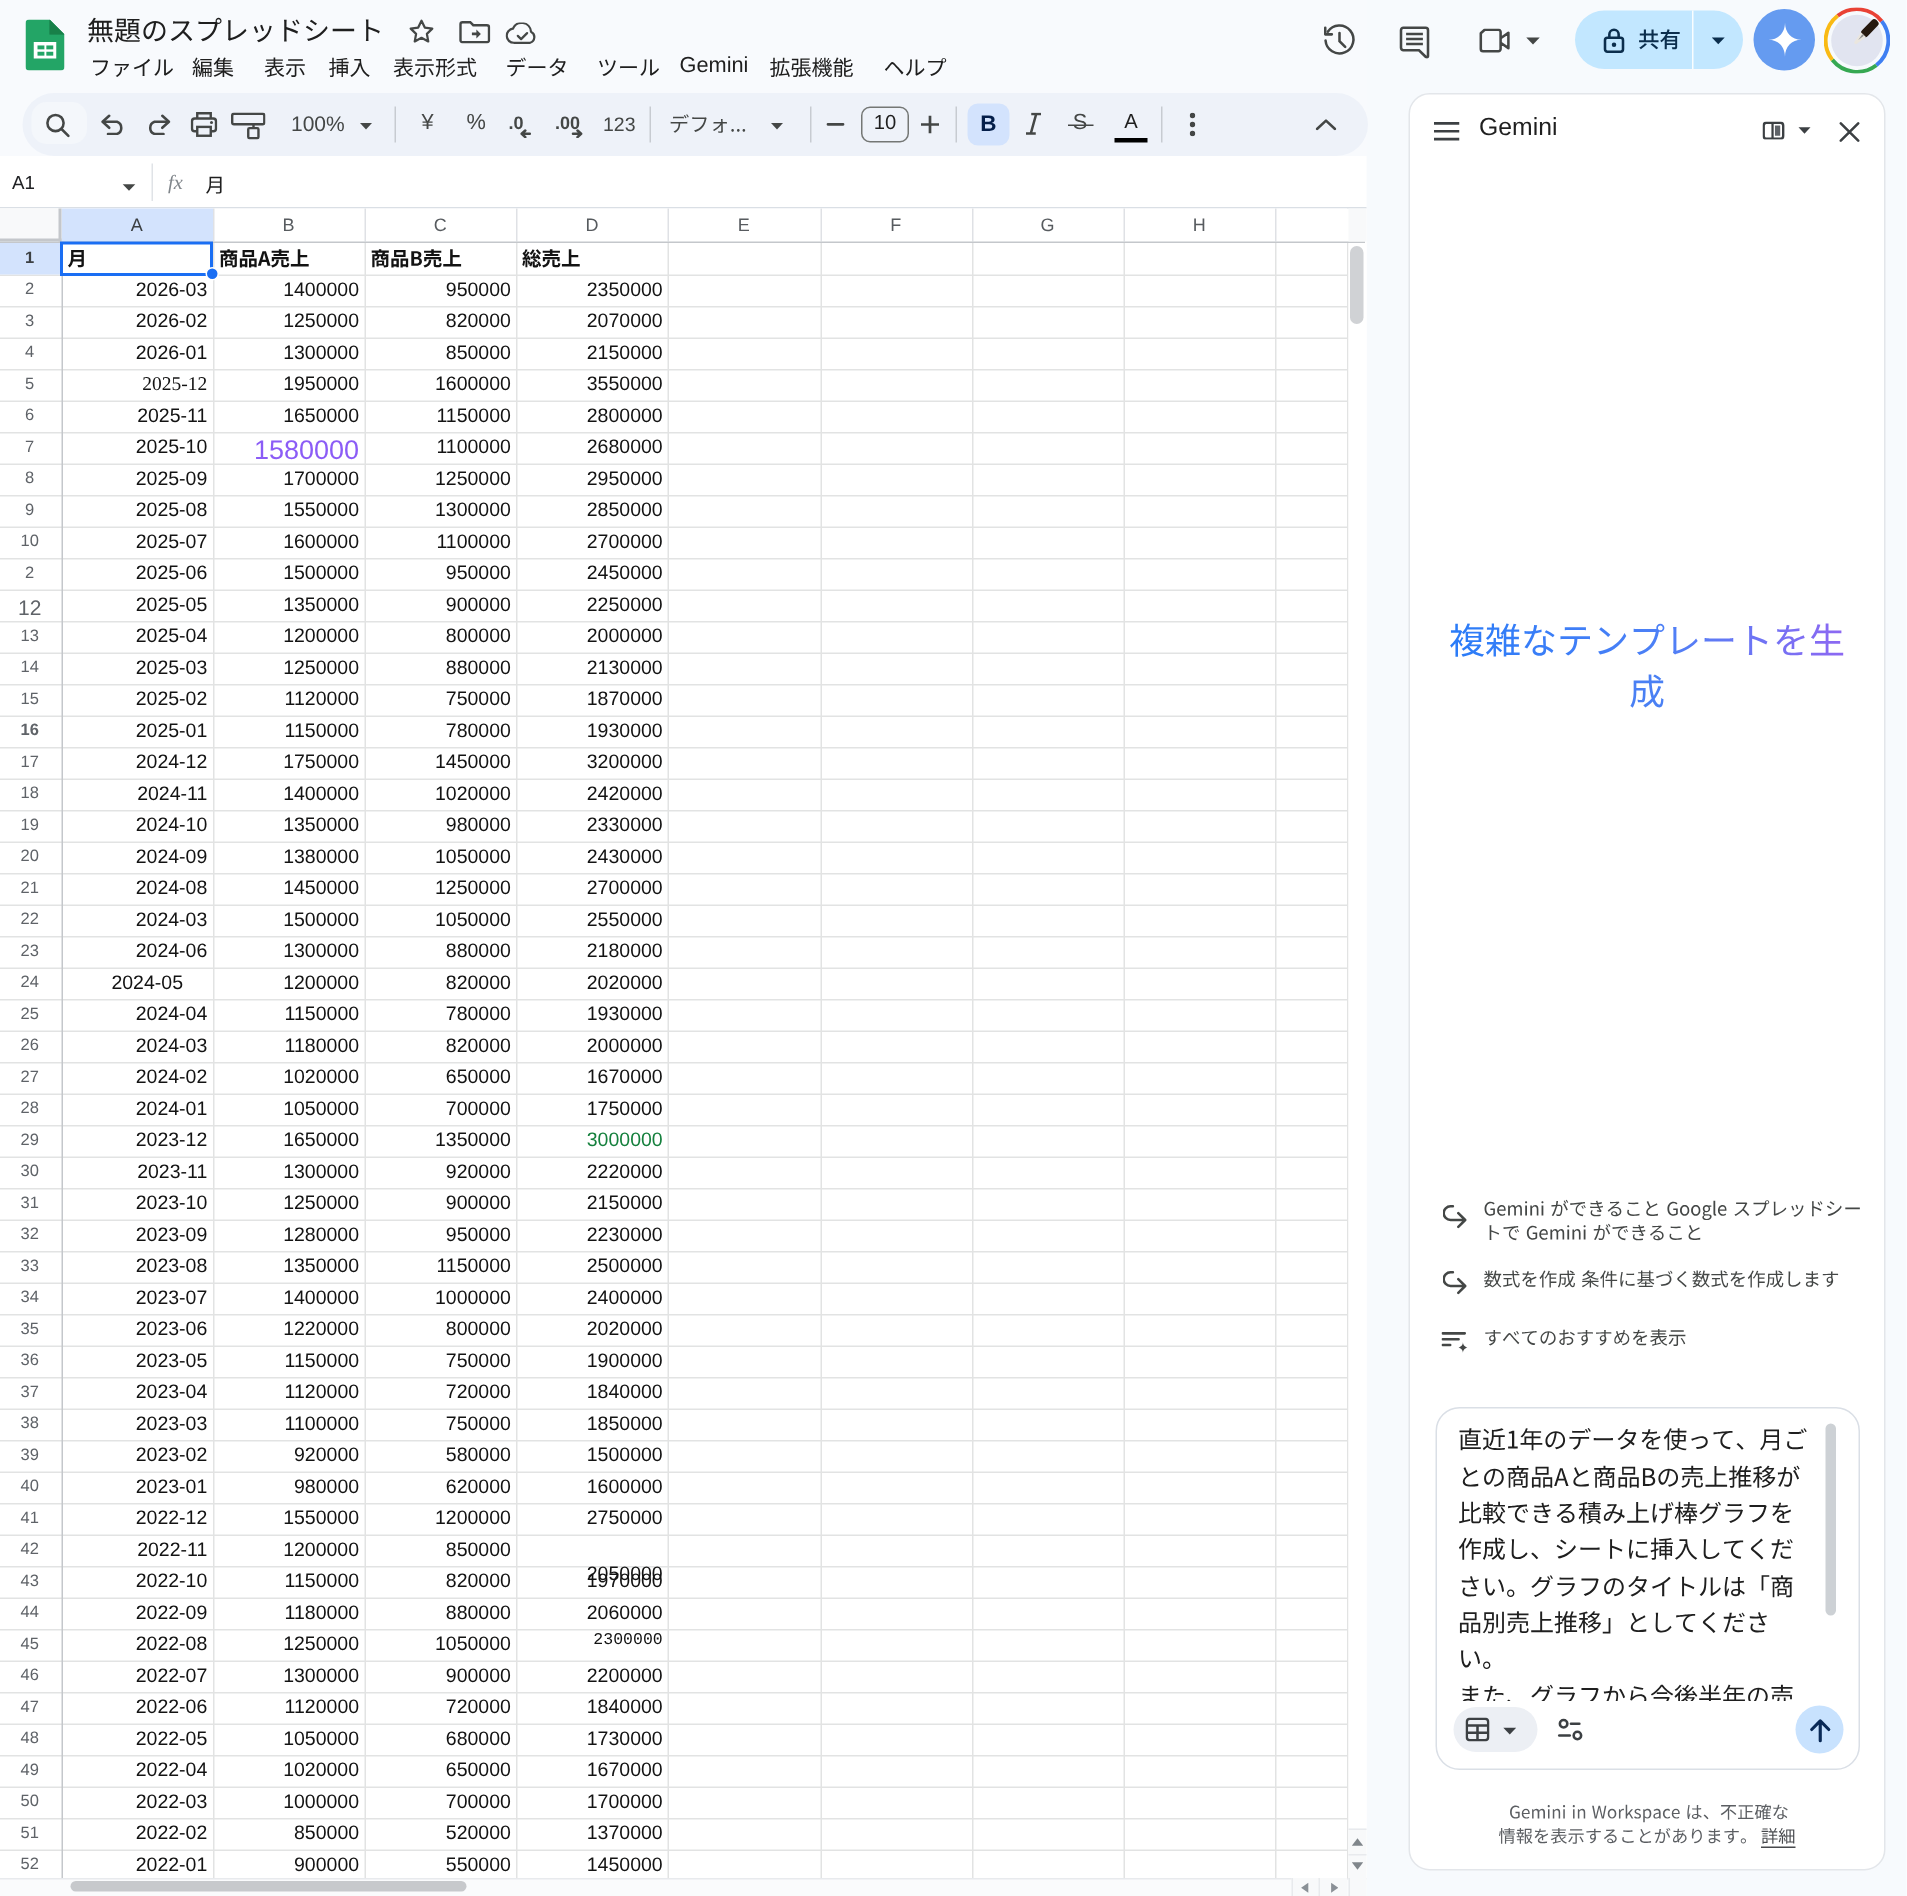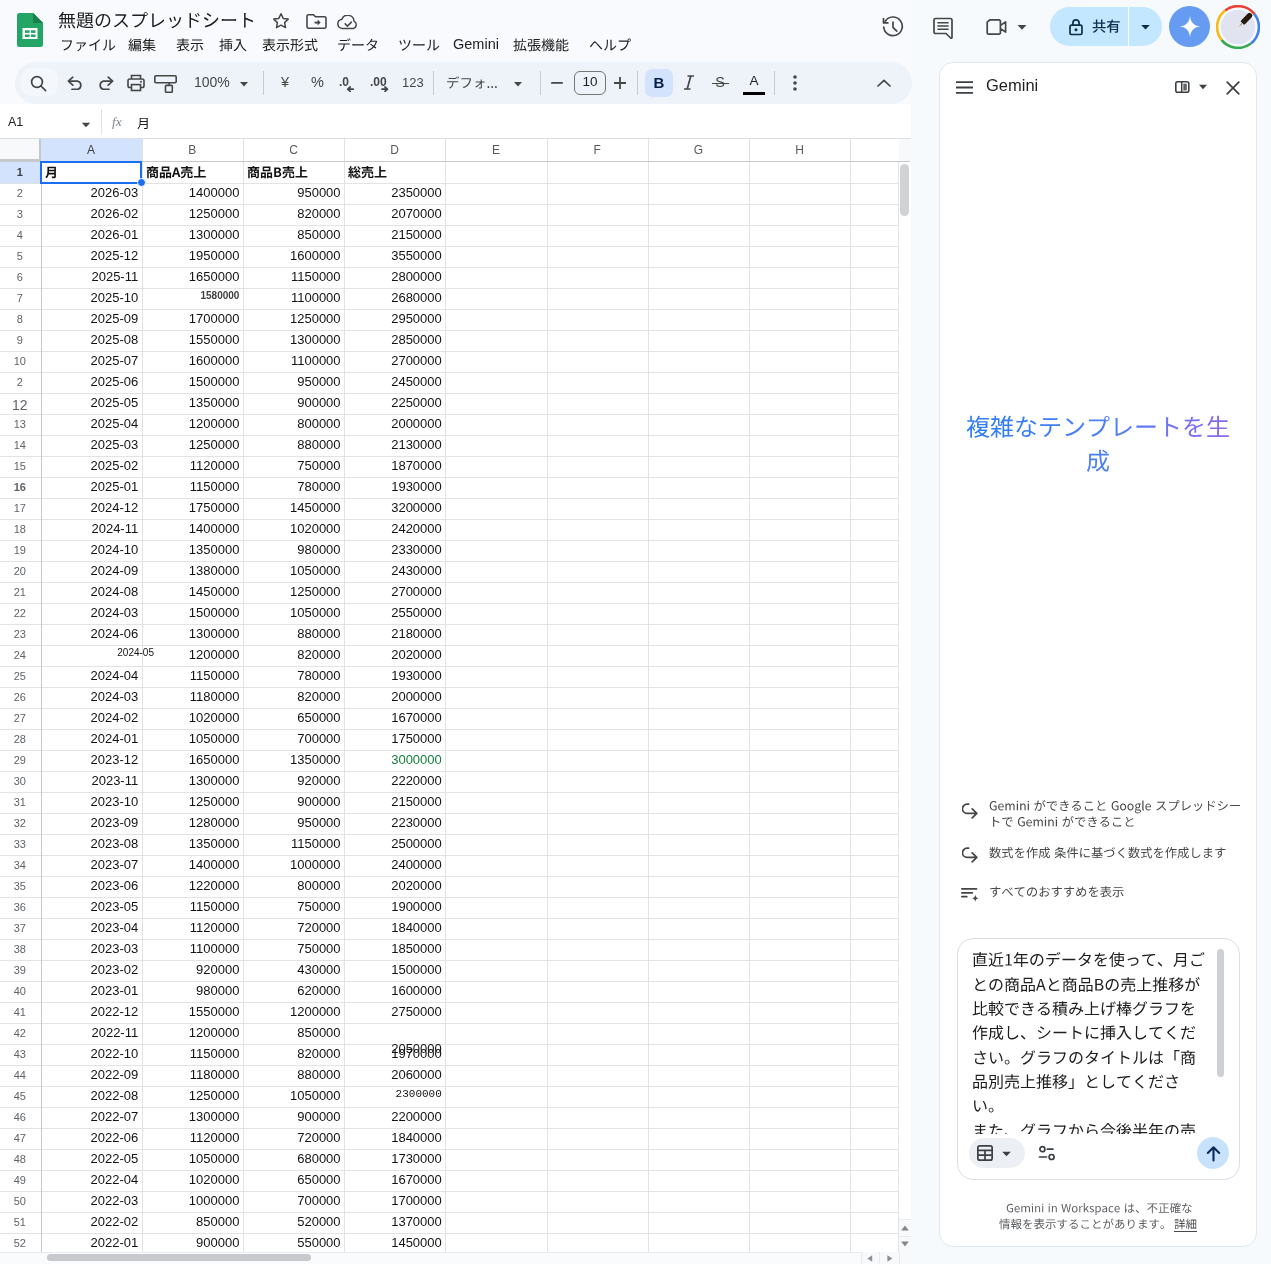--- a/index.html
+++ b/index.html
@@ -599,30 +599,30 @@
 <div style="position:absolute;left:340.6px;top:184.8px;font-family:'Liberation Sans',sans-serif;font-size:13px;font-weight:400;color:#131313;white-space:pre;transform:translateX(-100%);">950000</div>
 <div style="position:absolute;left:441.8px;top:184.8px;font-family:'Liberation Sans',sans-serif;font-size:13px;font-weight:400;color:#131313;white-space:pre;transform:translateX(-100%);">2350000</div>
 <div style="position:absolute;left:138.2px;top:205.8px;font-family:'Liberation Sans',sans-serif;font-size:13px;font-weight:400;color:#131313;white-space:pre;transform:translateX(-100%);">2026-02</div>
 <div style="position:absolute;left:239.4px;top:205.8px;font-family:'Liberation Sans',sans-serif;font-size:13px;font-weight:400;color:#131313;white-space:pre;transform:translateX(-100%);">1250000</div>
 <div style="position:absolute;left:340.6px;top:205.8px;font-family:'Liberation Sans',sans-serif;font-size:13px;font-weight:400;color:#131313;white-space:pre;transform:translateX(-100%);">820000</div>
 <div style="position:absolute;left:441.8px;top:205.8px;font-family:'Liberation Sans',sans-serif;font-size:13px;font-weight:400;color:#131313;white-space:pre;transform:translateX(-100%);">2070000</div>
 <div style="position:absolute;left:138.2px;top:226.8px;font-family:'Liberation Sans',sans-serif;font-size:13px;font-weight:400;color:#131313;white-space:pre;transform:translateX(-100%);">2026-01</div>
 <div style="position:absolute;left:239.4px;top:226.8px;font-family:'Liberation Sans',sans-serif;font-size:13px;font-weight:400;color:#131313;white-space:pre;transform:translateX(-100%);">1300000</div>
 <div style="position:absolute;left:340.6px;top:226.8px;font-family:'Liberation Sans',sans-serif;font-size:13px;font-weight:400;color:#131313;white-space:pre;transform:translateX(-100%);">850000</div>
 <div style="position:absolute;left:441.8px;top:226.8px;font-family:'Liberation Sans',sans-serif;font-size:13px;font-weight:400;color:#131313;white-space:pre;transform:translateX(-100%);">2150000</div>
-<div style="position:absolute;left:138.2px;top:247.8px;font-family:Liberation Sans, sans-serif;font-size:13px;font-weight:400;color:#131313;white-space:pre;transform:translateX(-100%);">2025-12</div>
+<div style="position:absolute;left:138.2px;top:247.8px;font-family:Liberation Serif, serif;font-size:13px;font-weight:400;color:#131313;white-space:pre;transform:translateX(-100%);">2025-12</div>
 <div style="position:absolute;left:239.4px;top:247.8px;font-family:'Liberation Sans',sans-serif;font-size:13px;font-weight:400;color:#131313;white-space:pre;transform:translateX(-100%);">1950000</div>
 <div style="position:absolute;left:340.6px;top:247.8px;font-family:'Liberation Sans',sans-serif;font-size:13px;font-weight:400;color:#131313;white-space:pre;transform:translateX(-100%);">1600000</div>
 <div style="position:absolute;left:441.8px;top:247.8px;font-family:'Liberation Sans',sans-serif;font-size:13px;font-weight:400;color:#131313;white-space:pre;transform:translateX(-100%);">3550000</div>
 <div style="position:absolute;left:138.2px;top:268.8px;font-family:'Liberation Sans',sans-serif;font-size:13px;font-weight:400;color:#131313;white-space:pre;transform:translateX(-100%);">2025-11</div>
 <div style="position:absolute;left:239.4px;top:268.8px;font-family:'Liberation Sans',sans-serif;font-size:13px;font-weight:400;color:#131313;white-space:pre;transform:translateX(-100%);">1650000</div>
 <div style="position:absolute;left:340.6px;top:268.8px;font-family:'Liberation Sans',sans-serif;font-size:13px;font-weight:400;color:#131313;white-space:pre;transform:translateX(-100%);">1150000</div>
 <div style="position:absolute;left:441.8px;top:268.8px;font-family:'Liberation Sans',sans-serif;font-size:13px;font-weight:400;color:#131313;white-space:pre;transform:translateX(-100%);">2800000</div>
 <div style="position:absolute;left:138.2px;top:289.8px;font-family:'Liberation Sans',sans-serif;font-size:13px;font-weight:400;color:#131313;white-space:pre;transform:translateX(-100%);">2025-10</div>
-<div style="position:absolute;left:239.4px;top:289.8px;font-family:'Liberation Sans',sans-serif;font-size:10px;font-weight:700;color:#404040;white-space:pre;transform:translateX(-100%);">1580000</div>
+<div style="position:absolute;left:239.4px;top:289.8px;font-family:'Liberation Sans',sans-serif;font-size:18px;font-weight:400;color:#8b5cf6;white-space:pre;transform:translateX(-100%);">1580000</div>
 <div style="position:absolute;left:340.6px;top:289.8px;font-family:'Liberation Sans',sans-serif;font-size:13px;font-weight:400;color:#131313;white-space:pre;transform:translateX(-100%);">1100000</div>
 <div style="position:absolute;left:441.8px;top:289.8px;font-family:'Liberation Sans',sans-serif;font-size:13px;font-weight:400;color:#131313;white-space:pre;transform:translateX(-100%);">2680000</div>
 <div style="position:absolute;left:138.2px;top:310.8px;font-family:'Liberation Sans',sans-serif;font-size:13px;font-weight:400;color:#131313;white-space:pre;transform:translateX(-100%);">2025-09</div>
 <div style="position:absolute;left:239.4px;top:310.8px;font-family:'Liberation Sans',sans-serif;font-size:13px;font-weight:400;color:#131313;white-space:pre;transform:translateX(-100%);">1700000</div>
 <div style="position:absolute;left:340.6px;top:310.8px;font-family:'Liberation Sans',sans-serif;font-size:13px;font-weight:400;color:#131313;white-space:pre;transform:translateX(-100%);">1250000</div>
 <div style="position:absolute;left:441.8px;top:310.8px;font-family:'Liberation Sans',sans-serif;font-size:13px;font-weight:400;color:#131313;white-space:pre;transform:translateX(-100%);">2950000</div>
 <div style="position:absolute;left:138.2px;top:331.8px;font-family:'Liberation Sans',sans-serif;font-size:13px;font-weight:400;color:#131313;white-space:pre;transform:translateX(-100%);">2025-08</div>
 <div style="position:absolute;left:239.4px;top:331.8px;font-family:'Liberation Sans',sans-serif;font-size:13px;font-weight:400;color:#131313;white-space:pre;transform:translateX(-100%);">1550000</div>
 <div style="position:absolute;left:340.6px;top:331.8px;font-family:'Liberation Sans',sans-serif;font-size:13px;font-weight:400;color:#131313;white-space:pre;transform:translateX(-100%);">1300000</div>
 <div style="position:absolute;left:441.8px;top:331.8px;font-family:'Liberation Sans',sans-serif;font-size:13px;font-weight:400;color:#131313;white-space:pre;transform:translateX(-100%);">2850000</div>
@@ -675,21 +675,21 @@
 <div style="position:absolute;left:340.6px;top:583.8px;font-family:'Liberation Sans',sans-serif;font-size:13px;font-weight:400;color:#131313;white-space:pre;transform:translateX(-100%);">1250000</div>
 <div style="position:absolute;left:441.8px;top:583.8px;font-family:'Liberation Sans',sans-serif;font-size:13px;font-weight:400;color:#131313;white-space:pre;transform:translateX(-100%);">2700000</div>
 <div style="position:absolute;left:138.2px;top:604.8px;font-family:'Liberation Sans',sans-serif;font-size:13px;font-weight:400;color:#131313;white-space:pre;transform:translateX(-100%);">2024-03</div>
 <div style="position:absolute;left:239.4px;top:604.8px;font-family:'Liberation Sans',sans-serif;font-size:13px;font-weight:400;color:#131313;white-space:pre;transform:translateX(-100%);">1500000</div>
 <div style="position:absolute;left:340.6px;top:604.8px;font-family:'Liberation Sans',sans-serif;font-size:13px;font-weight:400;color:#131313;white-space:pre;transform:translateX(-100%);">1050000</div>
 <div style="position:absolute;left:441.8px;top:604.8px;font-family:'Liberation Sans',sans-serif;font-size:13px;font-weight:400;color:#131313;white-space:pre;transform:translateX(-100%);">2550000</div>
 <div style="position:absolute;left:138.2px;top:625.8px;font-family:'Liberation Sans',sans-serif;font-size:13px;font-weight:400;color:#131313;white-space:pre;transform:translateX(-100%);">2024-06</div>
 <div style="position:absolute;left:239.4px;top:625.8px;font-family:'Liberation Sans',sans-serif;font-size:13px;font-weight:400;color:#131313;white-space:pre;transform:translateX(-100%);">1300000</div>
 <div style="position:absolute;left:340.6px;top:625.8px;font-family:'Liberation Sans',sans-serif;font-size:13px;font-weight:400;color:#131313;white-space:pre;transform:translateX(-100%);">880000</div>
 <div style="position:absolute;left:441.8px;top:625.8px;font-family:'Liberation Sans',sans-serif;font-size:13px;font-weight:400;color:#131313;white-space:pre;transform:translateX(-100%);">2180000</div>
-<div style="position:absolute;left:154px;top:646.8px;font-family:'Liberation Sans',sans-serif;font-size:10px;font-weight:400;color:#131313;white-space:pre;transform:translateX(-100%);">2024-05</div>
+<div style="position:absolute;left:122px;top:646.8px;font-family:'Liberation Sans',sans-serif;font-size:13px;font-weight:400;color:#131313;white-space:pre;transform:translateX(-100%);">2024-05</div>
 <div style="position:absolute;left:239.4px;top:646.8px;font-family:'Liberation Sans',sans-serif;font-size:13px;font-weight:400;color:#131313;white-space:pre;transform:translateX(-100%);">1200000</div>
 <div style="position:absolute;left:340.6px;top:646.8px;font-family:'Liberation Sans',sans-serif;font-size:13px;font-weight:400;color:#131313;white-space:pre;transform:translateX(-100%);">820000</div>
 <div style="position:absolute;left:441.8px;top:646.8px;font-family:'Liberation Sans',sans-serif;font-size:13px;font-weight:400;color:#131313;white-space:pre;transform:translateX(-100%);">2020000</div>
 <div style="position:absolute;left:138.2px;top:667.8px;font-family:'Liberation Sans',sans-serif;font-size:13px;font-weight:400;color:#131313;white-space:pre;transform:translateX(-100%);">2024-04</div>
 <div style="position:absolute;left:239.4px;top:667.8px;font-family:'Liberation Sans',sans-serif;font-size:13px;font-weight:400;color:#131313;white-space:pre;transform:translateX(-100%);">1150000</div>
 <div style="position:absolute;left:340.6px;top:667.8px;font-family:'Liberation Sans',sans-serif;font-size:13px;font-weight:400;color:#131313;white-space:pre;transform:translateX(-100%);">780000</div>
 <div style="position:absolute;left:441.8px;top:667.8px;font-family:'Liberation Sans',sans-serif;font-size:13px;font-weight:400;color:#131313;white-space:pre;transform:translateX(-100%);">1930000</div>
 <div style="position:absolute;left:138.2px;top:688.8px;font-family:'Liberation Sans',sans-serif;font-size:13px;font-weight:400;color:#131313;white-space:pre;transform:translateX(-100%);">2024-03</div>
 <div style="position:absolute;left:239.4px;top:688.8px;font-family:'Liberation Sans',sans-serif;font-size:13px;font-weight:400;color:#131313;white-space:pre;transform:translateX(-100%);">1180000</div>
 <div style="position:absolute;left:340.6px;top:688.8px;font-family:'Liberation Sans',sans-serif;font-size:13px;font-weight:400;color:#131313;white-space:pre;transform:translateX(-100%);">820000</div>
@@ -737,21 +737,21 @@
 <div style="position:absolute;left:138.2px;top:919.8px;font-family:'Liberation Sans',sans-serif;font-size:13px;font-weight:400;color:#131313;white-space:pre;transform:translateX(-100%);">2023-04</div>
 <div style="position:absolute;left:239.4px;top:919.8px;font-family:'Liberation Sans',sans-serif;font-size:13px;font-weight:400;color:#131313;white-space:pre;transform:translateX(-100%);">1120000</div>
 <div style="position:absolute;left:340.6px;top:919.8px;font-family:'Liberation Sans',sans-serif;font-size:13px;font-weight:400;color:#131313;white-space:pre;transform:translateX(-100%);">720000</div>
 <div style="position:absolute;left:441.8px;top:919.8px;font-family:'Liberation Sans',sans-serif;font-size:13px;font-weight:400;color:#131313;white-space:pre;transform:translateX(-100%);">1840000</div>
 <div style="position:absolute;left:138.2px;top:940.8px;font-family:'Liberation Sans',sans-serif;font-size:13px;font-weight:400;color:#131313;white-space:pre;transform:translateX(-100%);">2023-03</div>
 <div style="position:absolute;left:239.4px;top:940.8px;font-family:'Liberation Sans',sans-serif;font-size:13px;font-weight:400;color:#131313;white-space:pre;transform:translateX(-100%);">1100000</div>
 <div style="position:absolute;left:340.6px;top:940.8px;font-family:'Liberation Sans',sans-serif;font-size:13px;font-weight:400;color:#131313;white-space:pre;transform:translateX(-100%);">750000</div>
 <div style="position:absolute;left:441.8px;top:940.8px;font-family:'Liberation Sans',sans-serif;font-size:13px;font-weight:400;color:#131313;white-space:pre;transform:translateX(-100%);">1850000</div>
 <div style="position:absolute;left:138.2px;top:961.8px;font-family:'Liberation Sans',sans-serif;font-size:13px;font-weight:400;color:#131313;white-space:pre;transform:translateX(-100%);">2023-02</div>
 <div style="position:absolute;left:239.4px;top:961.8px;font-family:'Liberation Sans',sans-serif;font-size:13px;font-weight:400;color:#131313;white-space:pre;transform:translateX(-100%);">920000</div>
-<div style="position:absolute;left:340.6px;top:961.8px;font-family:'Liberation Sans',sans-serif;font-size:13px;font-weight:400;color:#131313;white-space:pre;transform:translateX(-100%);">430000</div>
+<div style="position:absolute;left:340.6px;top:961.8px;font-family:'Liberation Sans',sans-serif;font-size:13px;font-weight:400;color:#131313;white-space:pre;transform:translateX(-100%);">580000</div>
 <div style="position:absolute;left:441.8px;top:961.8px;font-family:'Liberation Sans',sans-serif;font-size:13px;font-weight:400;color:#131313;white-space:pre;transform:translateX(-100%);">1500000</div>
 <div style="position:absolute;left:138.2px;top:982.8px;font-family:'Liberation Sans',sans-serif;font-size:13px;font-weight:400;color:#131313;white-space:pre;transform:translateX(-100%);">2023-01</div>
 <div style="position:absolute;left:239.4px;top:982.8px;font-family:'Liberation Sans',sans-serif;font-size:13px;font-weight:400;color:#131313;white-space:pre;transform:translateX(-100%);">980000</div>
 <div style="position:absolute;left:340.6px;top:982.8px;font-family:'Liberation Sans',sans-serif;font-size:13px;font-weight:400;color:#131313;white-space:pre;transform:translateX(-100%);">620000</div>
 <div style="position:absolute;left:441.8px;top:982.8px;font-family:'Liberation Sans',sans-serif;font-size:13px;font-weight:400;color:#131313;white-space:pre;transform:translateX(-100%);">1600000</div>
 <div style="position:absolute;left:138.2px;top:1003.8px;font-family:'Liberation Sans',sans-serif;font-size:13px;font-weight:400;color:#131313;white-space:pre;transform:translateX(-100%);">2022-12</div>
 <div style="position:absolute;left:239.4px;top:1003.8px;font-family:'Liberation Sans',sans-serif;font-size:13px;font-weight:400;color:#131313;white-space:pre;transform:translateX(-100%);">1550000</div>
 <div style="position:absolute;left:340.6px;top:1003.8px;font-family:'Liberation Sans',sans-serif;font-size:13px;font-weight:400;color:#131313;white-space:pre;transform:translateX(-100%);">1200000</div>
 <div style="position:absolute;left:441.8px;top:1003.8px;font-family:'Liberation Sans',sans-serif;font-size:13px;font-weight:400;color:#131313;white-space:pre;transform:translateX(-100%);">2750000</div>
 <div style="position:absolute;left:138.2px;top:1024.8px;font-family:'Liberation Sans',sans-serif;font-size:13px;font-weight:400;color:#131313;white-space:pre;transform:translateX(-100%);">2022-11</div>

